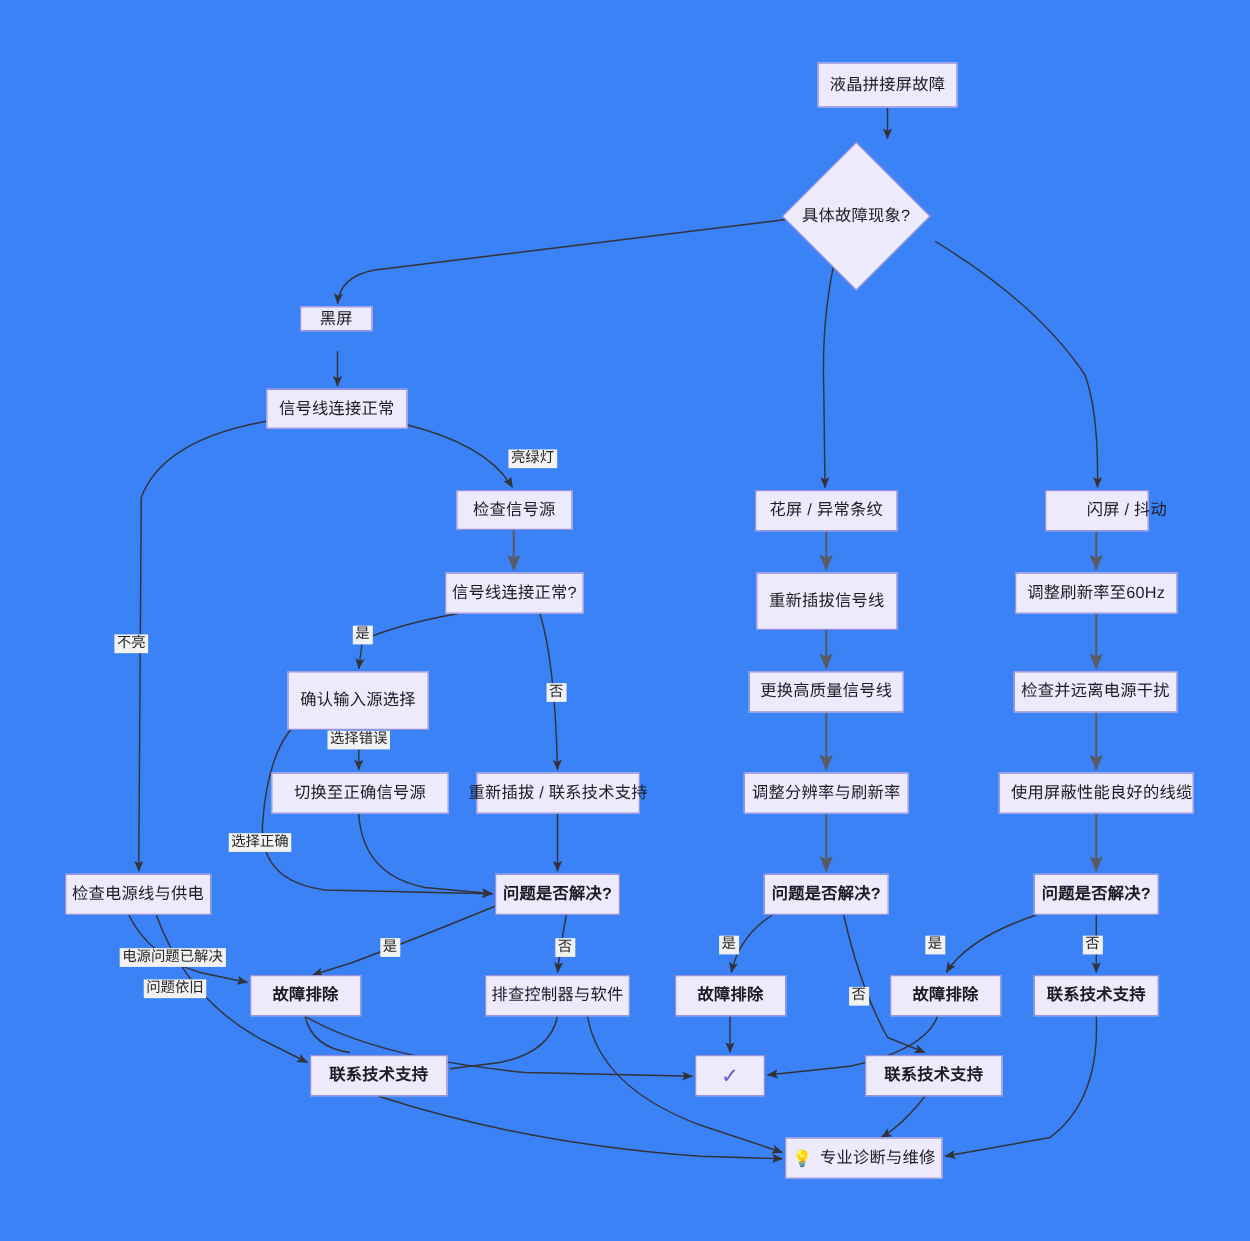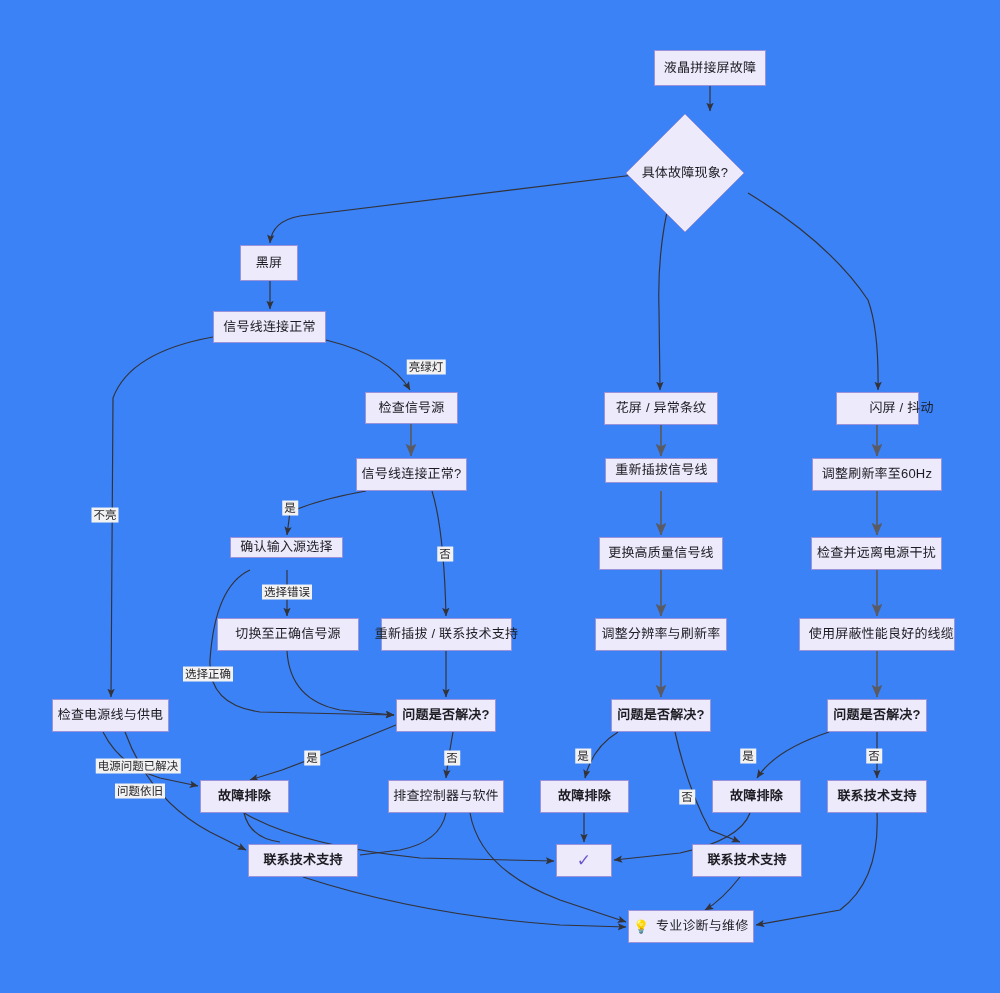--- a/index.html
+++ b/index.html
@@ -152,33 +152,33 @@
   <div id="nodes-group">
       <div class="node" style="left: 654px; top: 50px; width: 112px; height: 36px;">
         <span>液晶拼接屏故障</span>
       </div>
       <div class="node diamond" style="left: 625px; top: 113px; width: 120px; height: 120px;">
         <svg class="diamond-shape" viewBox="0 0 120 120">
           <polygon points="60,1 119,60 60,119 1,60" fill="#ECEAFB" stroke="#9A93DA" stroke-width="1"></polygon>
         </svg>
         <span class="diamond-label">具体故障现象?</span>
       </div>
-      <div class="node" style="left: 240px; top: 245px; width: 58px; height: 36px;">
+      <div class="node" style="left: 240px; top: 245px; width: 58px; height: 20px;">
         <span>黑屏</span>
       </div>
       <div class="node" style="left: 213px; top: 311px; width: 113px; height: 32px;">
         <span>信号线连接正常</span>
       </div>
       <div class="node" style="left: 365px; top: 392px; width: 93px; height: 32px;">
         <span>检查信号源</span>
       </div>
       <div class="node" style="left: 356px; top: 458px; width: 111px; height: 33px;">
         <span>信号线连接正常?</span>
       </div>
-      <div class="node" style="left: 230px; top: 537px; width: 113px; height: 21px;">
+      <div class="node" style="left: 230px; top: 537px; width: 113px; height: 47px;">
         <span>确认输入源选择</span>
       </div>
       <div class="node" style="left: 217px; top: 618px; width: 142px; height: 33px;">
         <span>切换至正确信号源</span>
       </div>
       <div class="node" style="left: 381px; top: 618px; width: 131px; height: 33px;">
         <span>重新插拔 / 联系技术支持</span>
       </div>
       <div class="node" style="left: 52px; top: 699px; width: 117px; height: 33px;">
         <span>检查电源线与供电</span>
@@ -191,21 +191,21 @@
       </div>
       <div class="node" style="left: 388px; top: 780px; width: 116px; height: 33px;">
         <span>排查控制器与软件</span>
       </div>
       <div class="node bold" style="left: 248px; top: 844px; width: 110px; height: 33px;">
         <span>联系技术支持</span>
       </div>
       <div class="node" style="left: 604px; top: 392px; width: 114px; height: 33px;">
         <span>花屏 / 异常条纹</span>
       </div>
-      <div class="node" style="left: 605px; top: 458px; width: 113px; height: 25px;">
+      <div class="node" style="left: 605px; top: 458px; width: 113px; height: 46px;">
         <span>重新插拔信号线</span>
       </div>
       <div class="node" style="left: 599px; top: 537px; width: 124px; height: 33px;">
         <span>更换高质量信号线</span>
       </div>
       <div class="node" style="left: 595px; top: 618px; width: 132px; height: 33px;">
         <span>调整分辨率与刷新率</span>
       </div>
       <div class="node bold" style="left: 611px; top: 699px; width: 100px; height: 33px;">
         <span>问题是否解决?</span>

